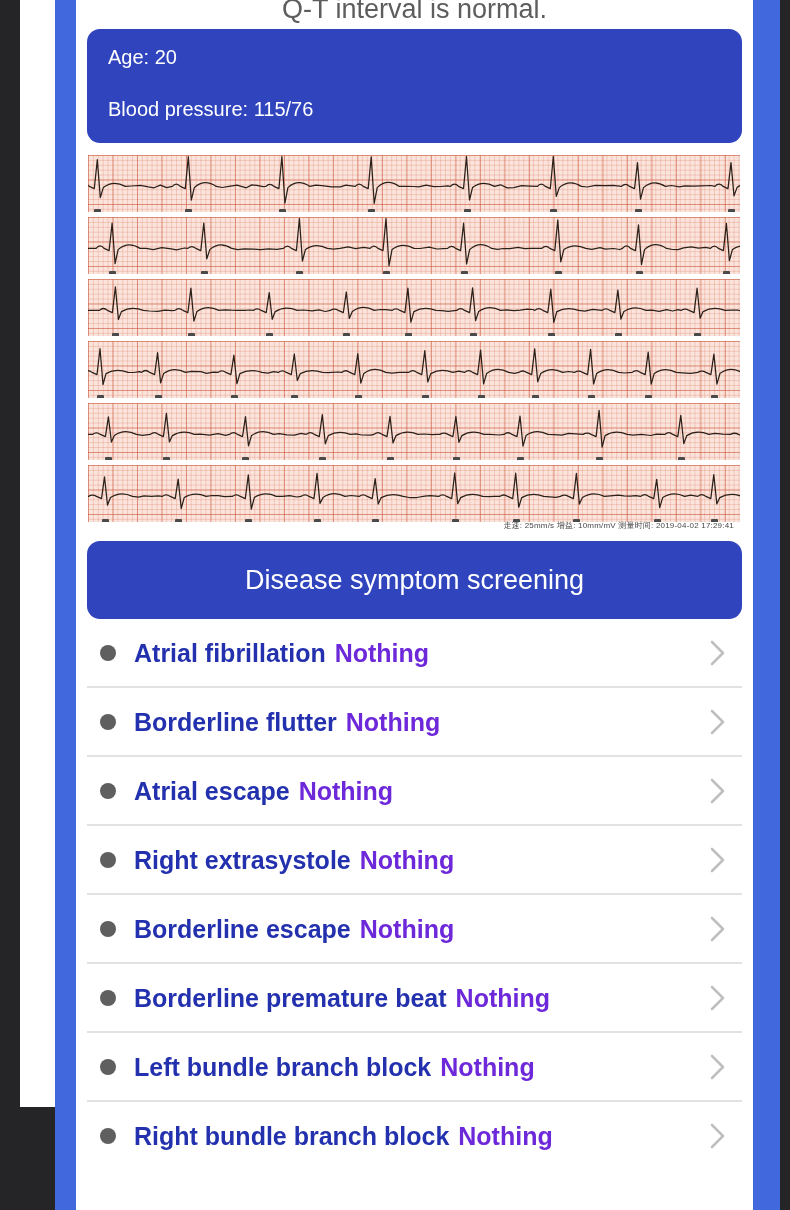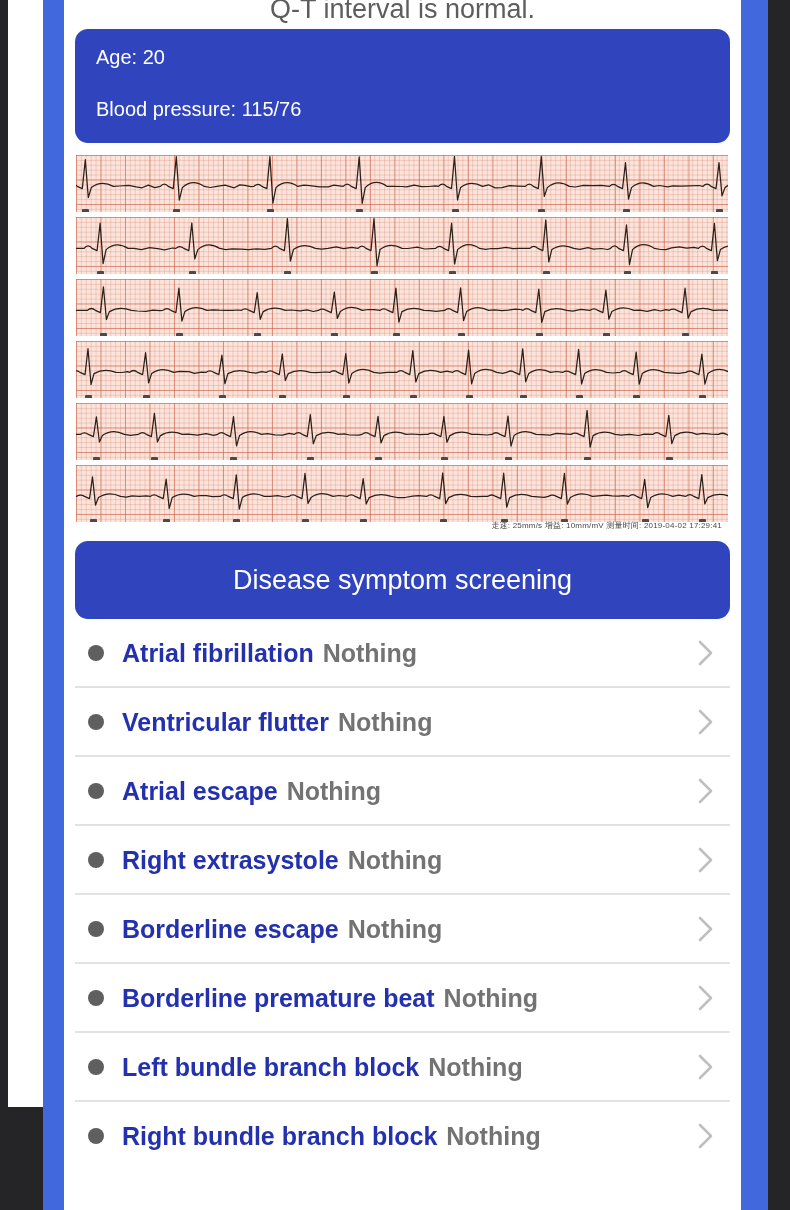--- a/index.html
+++ b/index.html
@@ -5,21 +5,21 @@
   html,body{margin:0;padding:0;}
   body{
     width:790px;height:1210px;
     background:#252528;
     font-family:"Liberation Sans", sans-serif;
     overflow:hidden;
     position:relative;
   }
   
   #phone-frame{
-    position:absolute;left:8px;top:0;width:750px;height:1107px;
+    position:absolute;left:20px;top:0;width:750px;height:1107px;
     background:#ffffff;
   }
   #rail-left{
     position:absolute;left:35px;top:0;width:21px;height:1210px;
     background:#4169dd;
   }
   #rail-right{
     position:absolute;left:733px;top:0;width:27px;height:1210px;
     background:#4169dd;
   }
@@ -92,21 +92,21 @@
   .d-row:last-child{border-bottom:none;}
   .d-bullet{
     position:absolute;left:13px;top:50%;margin-top:-8px;
     width:16px;height:16px;border-radius:50%;background:#5f5f5f;
   }
   .d-text{
     position:absolute;left:47px;top:50%;margin-top:-17px;height:34px;
     line-height:34px;font-size:25px;font-weight:bold;white-space:nowrap;
   }
   .d-name{color:#2331ae;}
-  .d-value{color:#737373;margin-left:9px;}
+  .d-value{color:#6d28d9;margin-left:9px;}
   .d-chevron{
     position:absolute;right:14px;top:50%;margin-top:-15px;
     width:20px;height:30px;
   }
   .d-chevron svg{display:block;}
 </style>
 </head>
 <body>
 
 <div id="phone-frame">
@@ -236,21 +236,21 @@
           <span class="d-bullet"></span>
           <span class="d-text"><span class="d-name">Atrial fibrillation</span><span class="d-value">Nothing</span></span>
           <span class="d-chevron">
             <svg width="20" height="30" viewBox="0 0 20 30">
               <polyline points="4,4 15,15 4,26" fill="none" stroke="#bfbfbf" stroke-width="2.6" stroke-linecap="round" stroke-linejoin="round"></polyline>
             </svg>
           </span>
         </div>
         <div class="d-row">
           <span class="d-bullet"></span>
-          <span class="d-text"><span class="d-name">Ventricular flutter</span><span class="d-value">Nothing</span></span>
+          <span class="d-text"><span class="d-name">Borderline flutter</span><span class="d-value">Nothing</span></span>
           <span class="d-chevron">
             <svg width="20" height="30" viewBox="0 0 20 30">
               <polyline points="4,4 15,15 4,26" fill="none" stroke="#bfbfbf" stroke-width="2.6" stroke-linecap="round" stroke-linejoin="round"></polyline>
             </svg>
           </span>
         </div>
         <div class="d-row">
           <span class="d-bullet"></span>
           <span class="d-text"><span class="d-name">Atrial escape</span><span class="d-value">Nothing</span></span>
           <span class="d-chevron">

